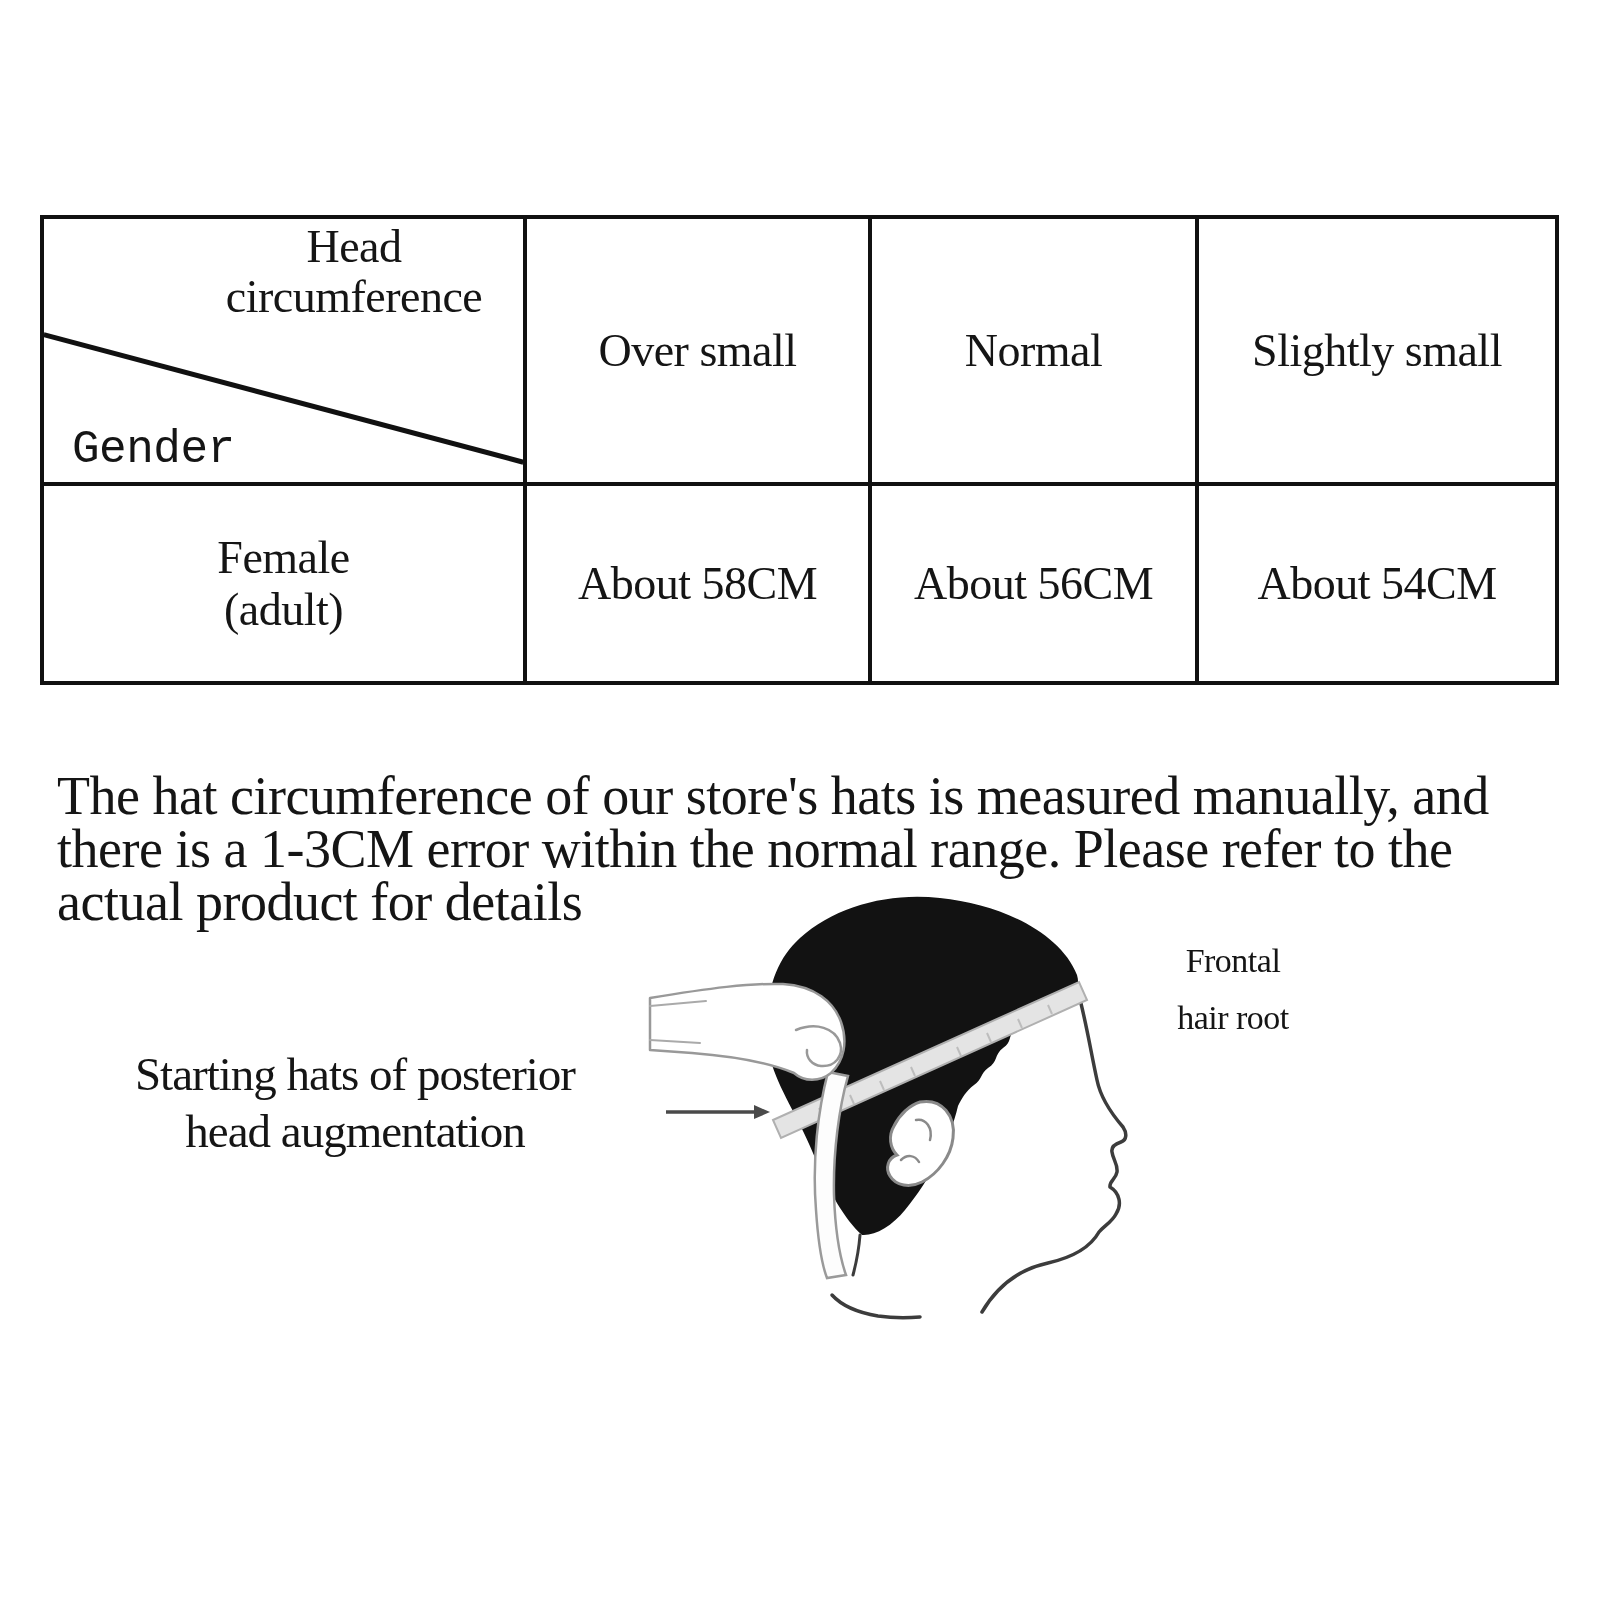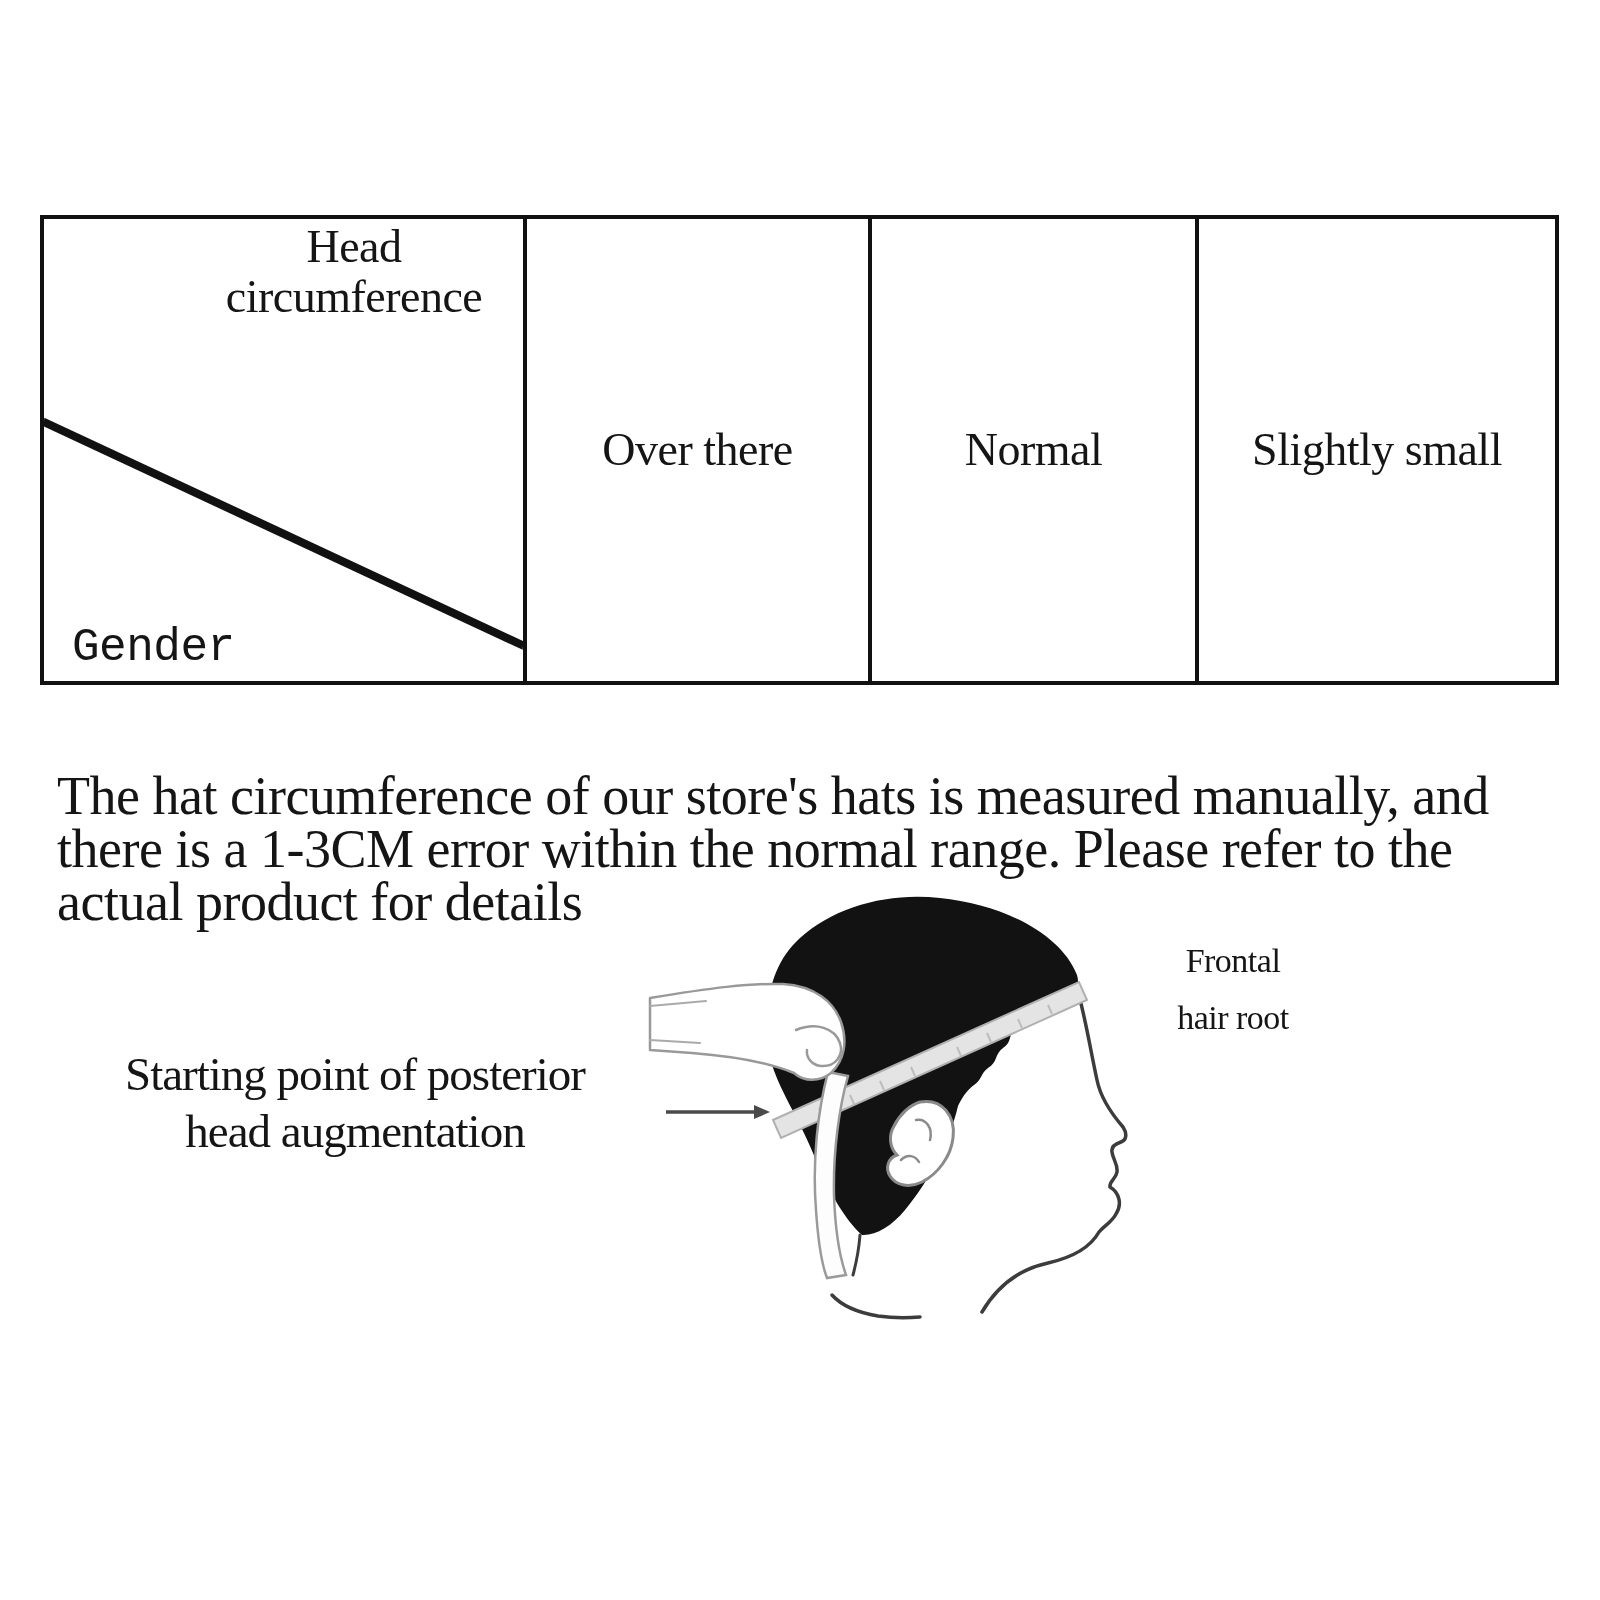--- a/index.html
+++ b/index.html
@@ -59,32 +59,39 @@
     <tbody>
         <tr style="height:182px">
       <td class="corner">
         <svg viewBox="0 0 483 182" preserveAspectRatio="none">
           <line x1="0" y1="80" x2="483" y2="168" stroke="#111111" stroke-width="3.5"></line>
         </svg>
         <div class="corner-top">Head
 circumference</div>
         <div class="corner-bottom">Gender</div>
       </td>
-      <td>Over there</td>
+      <td>Over small</td>
       <td>Normal</td>
       <td>Slightly small</td>
+    </tr>
+    <tr style="height:156px">
+      <td>Female
+(adult)</td>
+      <td>About 58CM</td>
+      <td>About 56CM</td>
+      <td>About 54CM</td>
     </tr>
   </tbody>
     </table>
 
   <div class="reminder-body">The hat circumference of our store's hats is measured manually, and
 there is a 1-3CM error within the normal range. Please refer to the
 actual product for details</div>
 
-  <div class="label-left">Starting point of posterior
+  <div class="label-left">Starting hats of posterior
 head augmentation</div>
   <div class="label-right">Frontal
 hair root</div>
 
   <svg class="illustration" viewBox="0 0 600 480">
 
     <path fill="#121212" d="
       M 152 185
       C 140 130, 150 85, 180 58
       C 215 26, 270 12, 320 18

